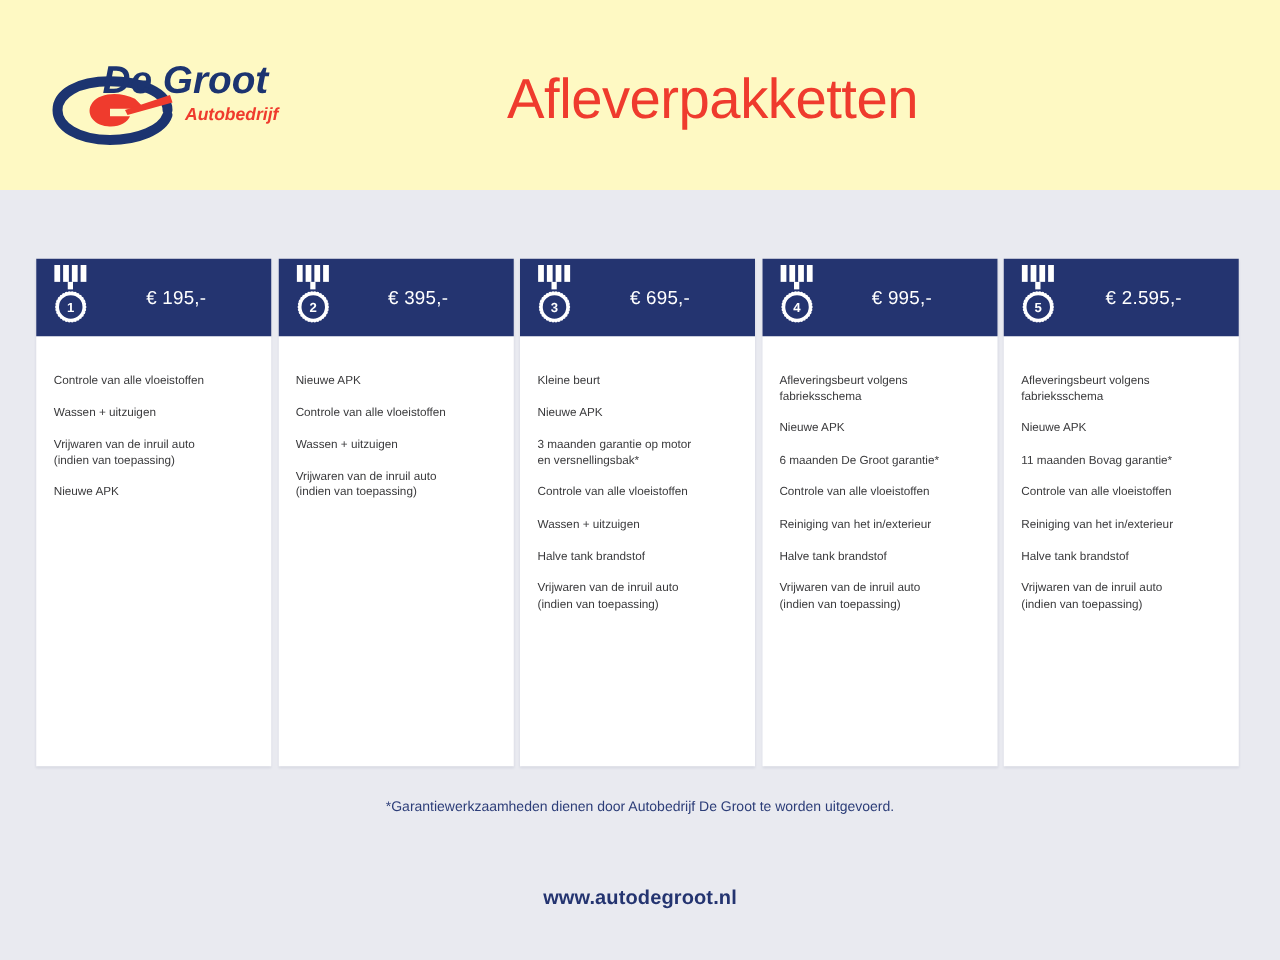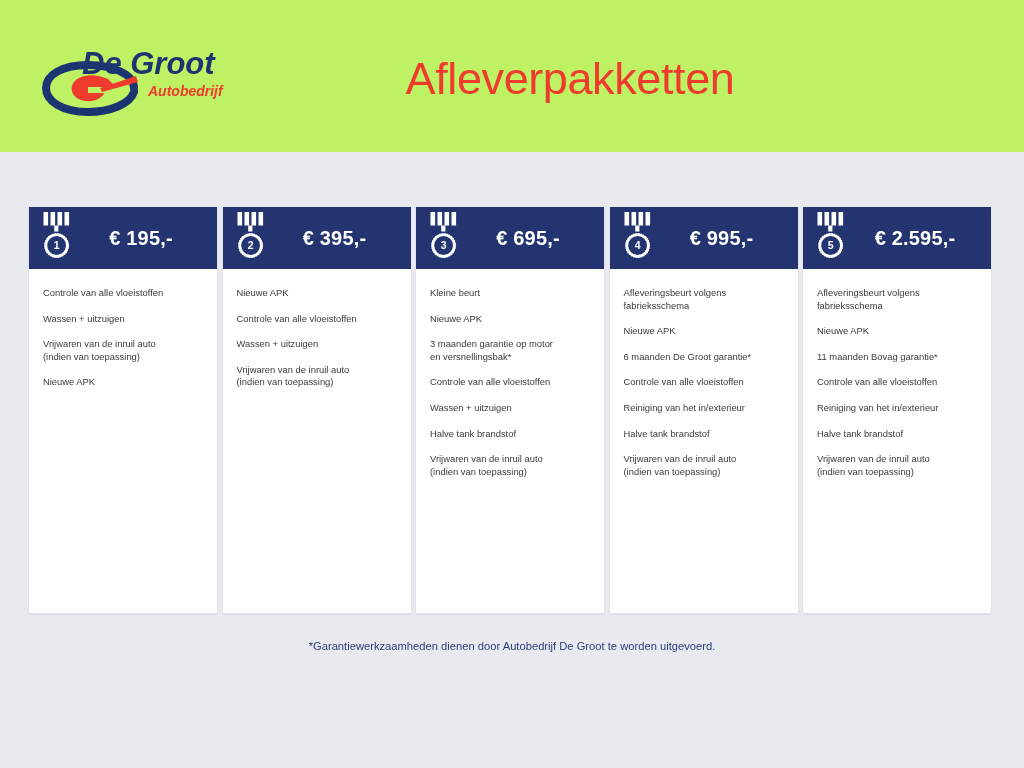--- a/index.html
+++ b/index.html
@@ -14,21 +14,21 @@
     overflow: hidden;
     position: relative;
   }
 
   
   .header {
     position: absolute;
     left: 0; top: 0;
     width: 1024px;
     height: 152px;
-    background: #bef264;
+    background: #fef9c3;
   }
   .logo-wrap {
     position: absolute;
     left: 38px;
     top: 44px;
     width: 220px;
     height: 88px;
   }
   .logo-svg { display: block; }
 
@@ -85,29 +85,29 @@
   .medal {
     width: 36px;
     height: 52px;
     flex: 0 0 36px;
     margin-top: -2px;
   }
   .price {
     flex: 1 1 auto;
     text-align: center;
     color: #ffffff;
-    font-size: 20px;
-    font-weight: bold;
+    font-size: 15px;
+    font-weight: normal;
     letter-spacing: 0.2px;
     white-space: nowrap;
     padding-right: 4px;
   }
   .card-body {
     flex: 1 1 auto;
-    padding: 18px 14px 10px 14px;
+    padding: 29px 14px 10px 14px;
     box-sizing: border-box;
   }
   .feature {
     font-size: 9.4px;
     line-height: 12.6px;
     color: #3a3a3c;
     margin-bottom: 13px;
     font-family: "Liberation Sans", sans-serif;
   }
   .feature:last-child { margin-bottom: 0; }
@@ -420,13 +420,14 @@
           <div class="feature">Halve tank brandstof</div>
           <div class="feature">Vrijwaren van de inruil auto<br>(indien van toepassing)</div>
         </div>
       </div>
     </div>
 
   <div class="disclaimer">
     <span class="disclaimer-line">*Garantiewerkzaamheden dienen door Autobedrijf De Groot te worden uitgevoerd.</span>
   </div>
 
+  <div class="site-url">www.autodegroot.nl</div>
 </div>
 
 </body></html>

